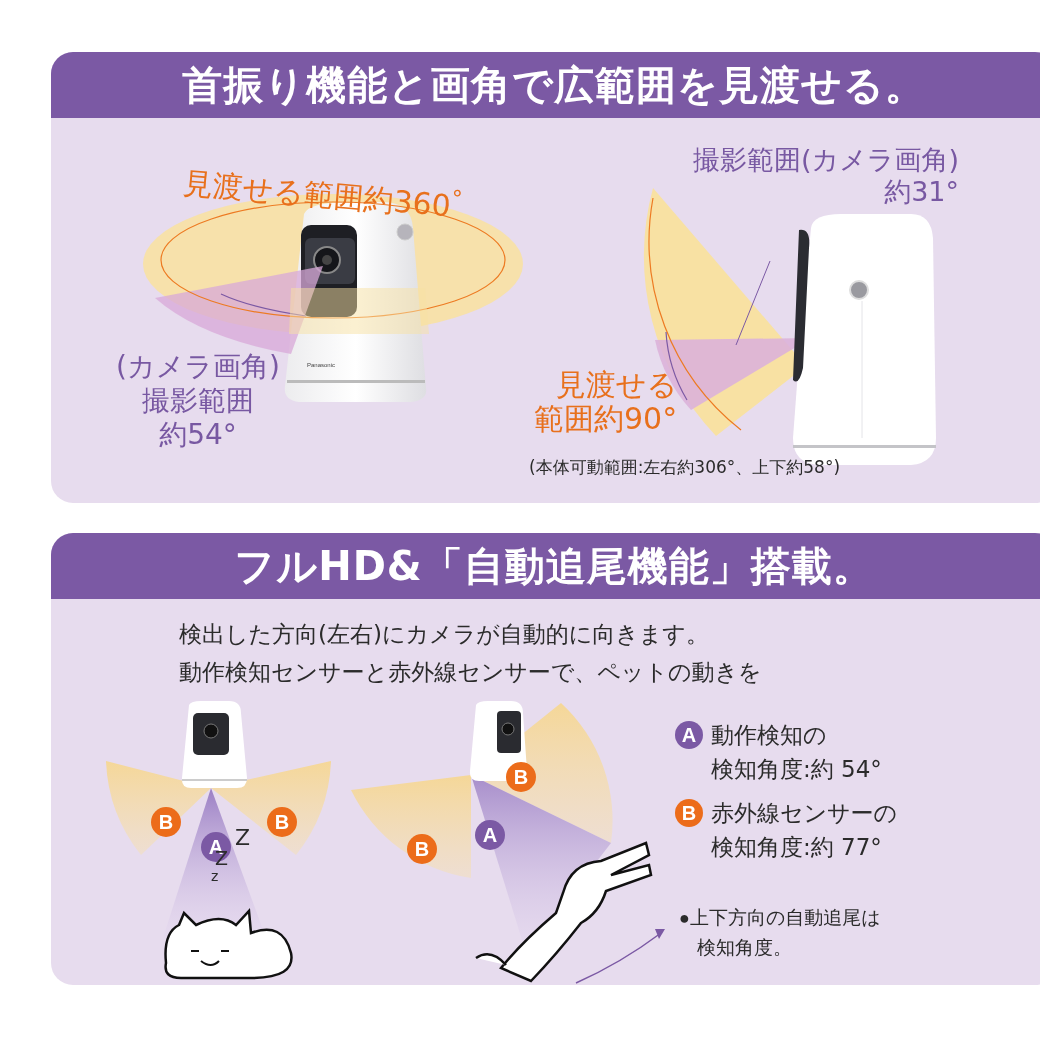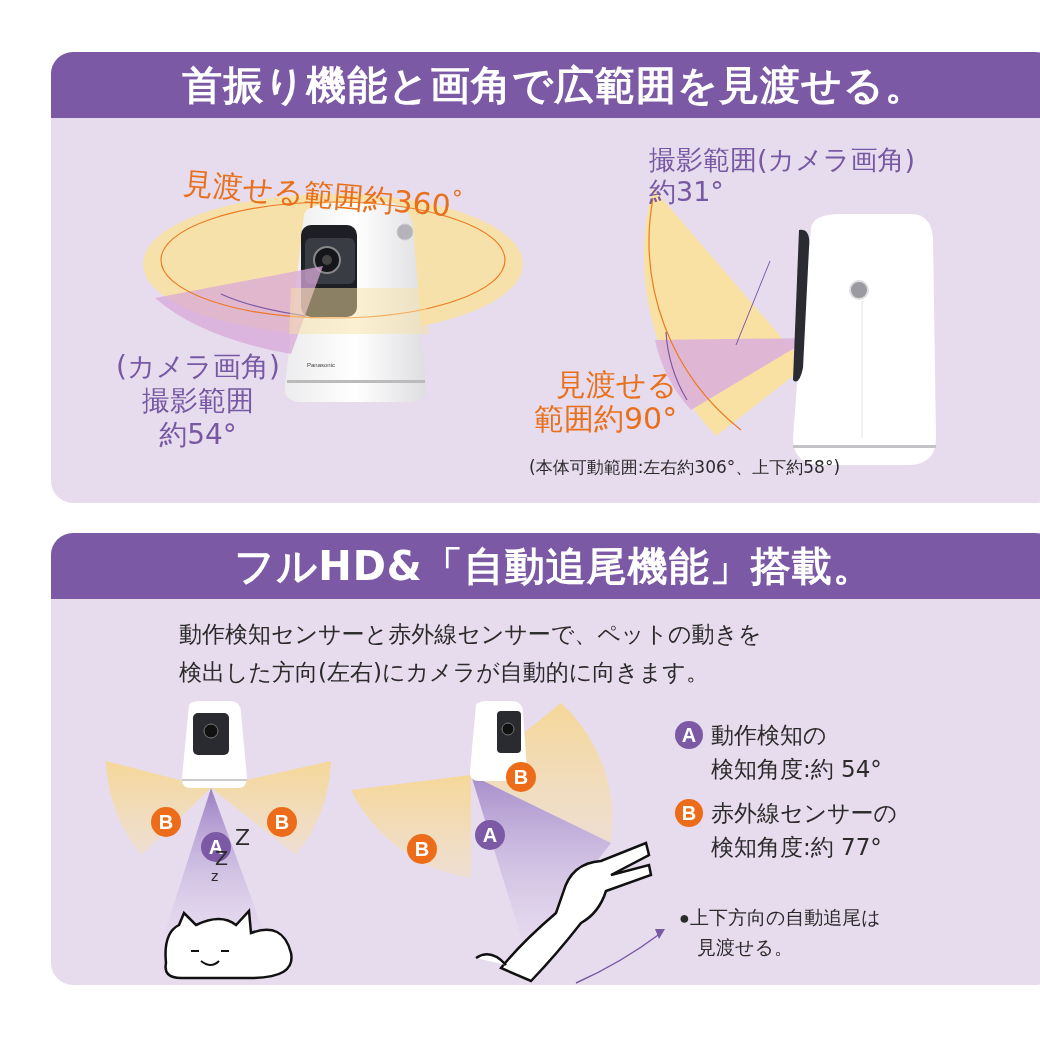--- a/index.html
+++ b/index.html
@@ -16,21 +16,21 @@
 
   .abs { position: absolute; }
   .orange-text { color: #e8701c; }
   .purple-text { color: #7858a2; }
   .dark-text { color: #2b2b2b; }
 
   
   .lbl-360 { left: 132px; top: 110px; font-size: 30px; transform: rotate(5deg); transform-origin: left center; white-space: nowrap; }
   .lbl-360 .deg { font-size: 22px; vertical-align: super; }
   .lbl-54 { left: 52px; top: 298px; width: 190px; text-align: center; font-size: 28px; line-height: 34px; }
-  .lbl-31 { left: 598px; top: 92px; width: 310px; text-align: left; font-size: 27px; line-height: 32px; }
+  .lbl-31 { left: 598px; top: 92px; width: 310px; text-align: right; font-size: 27px; line-height: 32px; }
   .lbl-90 { left: 483px; top: 316px; font-size: 30px; line-height: 34px; text-align: right; }
   .lbl-range { left: 478px; top: 404px; font-size: 17px; white-space: nowrap; }
 
   
   .desc { left: 128px; top: 82px; font-size: 23px; line-height: 38px; white-space: nowrap; }
   .legend { left: 624px; top: 185px; font-size: 23px; line-height: 34px; }
   .legend-row { display: flex; align-items: flex-start; margin-bottom: 10px; }
   .badge { width: 28px; height: 28px; border-radius: 50%; color: #fff; font-weight: bold; font-size: 20px; display: flex; align-items: center; justify-content: center; margin-right: 8px; margin-top: 3px; flex-shrink: 0; font-family: "Liberation Sans", sans-serif; }
   .badge-a { background: #7b59a4; }
   .badge-b { background: #ec6c1a; }
@@ -104,22 +104,22 @@
   </div>
   <div class="abs lbl-range dark-text">(本体可動範囲:左右約306°、上下約58°)</div>
 </div>
 
 <div class="panel panel-2">
   <div class="panel-header">
     <div class="panel-title">フルHD&amp;「自動追尾機能」搭載。</div>
   </div>
 
   <div class="abs desc dark-text">
+    <div>検出した方向(左右)にカメラが自動的に向きます。</div>
     <div>動作検知センサーと赤外線センサーで、ペットの動きを</div>
-    <div>検出した方向(左右)にカメラが自動的に向きます。</div>
   </div>
 
   <svg class="abs" style="left:0;top:160px" width="620" height="292">
     <defs>
       <linearGradient id="aGrad" x1="0" y1="0" x2="0" y2="1">
         <stop offset="0" stop-color="#9b7fc4"></stop>
           <stop offset="1" stop-color="#e3d6ef" stop-opacity="0.3"></stop>
       </linearGradient>
       <linearGradient id="bGrad" x1="0" y1="0" x2="0" y2="1">
         <stop offset="0" stop-color="#f5d798"></stop>
@@ -177,15 +177,15 @@
       <div class="badge badge-b">B</div>
       <div>
         <div>赤外線センサーの</div>
         <div>検知角度:約 77°</div>
       </div>
     </div>
   </div>
 
   <div class="abs note dark-text">
     <div><span class="note-bullet">●</span><span>上下方向の自動追尾は</span></div>
-    <div style="padding-left:18px">見渡せる。</div>
+    <div style="padding-left:18px">検知角度。</div>
   </div>
 </div>
 
 </body></html>

